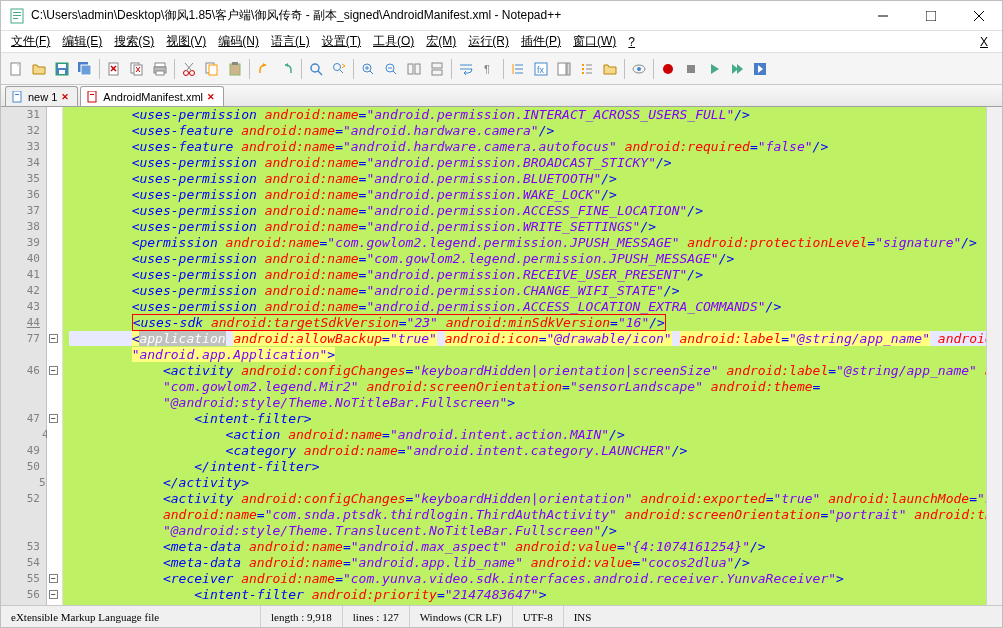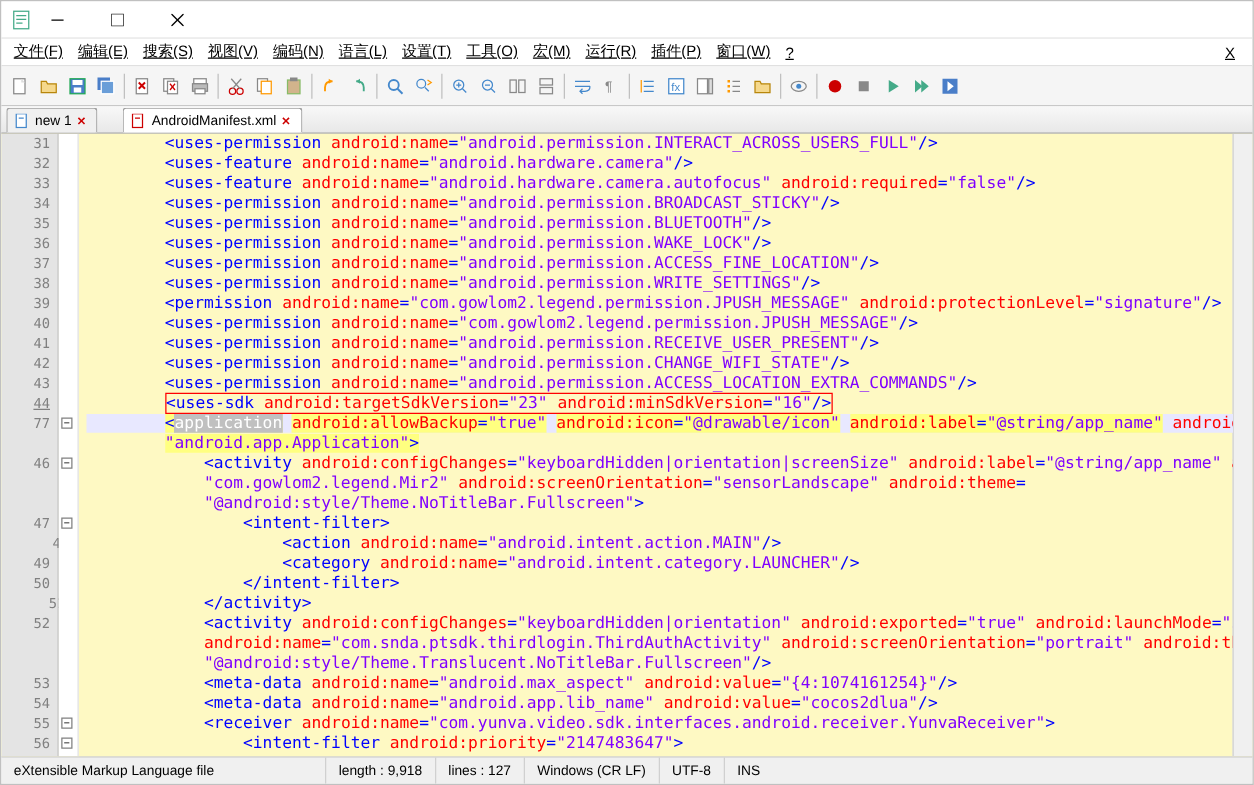--- a/index.html
+++ b/index.html
@@ -9,33 +9,33 @@
 .titlebar .title { flex:1; font-size:12px; color:#000; white-space:nowrap; overflow:hidden; text-overflow:ellipsis; }
 .winbtns { display:flex; gap:18px; }
 .winbtns .wbtn { width:30px; height:30px; display:flex; align-items:center; justify-content:center; color:#000; cursor:pointer; }
 .menubar { height:22px; background:#fff; display:flex; align-items:center; padding:0 4px; border-bottom:1px solid #e0e0e0;text-decoration:underline; }
 .menubar .mitem { padding:2px 6px; cursor:pointer; font-size:12px; }
 .menubar .xbtn { margin-left:auto; padding:2px 10px; font-family:Arial; cursor:pointer; }
 .toolbar { height:32px; background:#f5f5f5; display:flex; align-items:center; padding:2px 4px; border-bottom:1px solid #c8c8c8; gap:1px; }
 .tbtn { width:22px; height:22px; display:flex; align-items:center; justify-content:center; border-radius:2px; cursor:pointer; }
 .tsep { width:1px; height:20px; background:#c0c0c0; margin:0 2px; }
 .tabbar { height:22px; background:linear-gradient(#f8f8f8,#e8e8e8); display:flex; align-items:flex-end; padding:0 4px; border-bottom:1px solid #a0a0a0; }
-.tab { height:20px; padding:2px 6px; margin-right:20px; border:1px solid #a0a0a0; border-bottom:none; border-radius:3px 3px 0 0; background:#f0f0f0; display:flex; align-items:center; gap:4px; font-size:11px; cursor:pointer; }
+.tab { height:20px; padding:2px 6px; margin-right:2px; border:1px solid #a0a0a0; border-bottom:none; border-radius:3px 3px 0 0; background:#f0f0f0; display:flex; align-items:center; gap:4px; font-size:11px; cursor:pointer; }
 .tab.active { background:#fff; }
 .tab .ticon { width:12px; height:12px; display:inline-flex; }
 .tab .tclose { width:10px; height:10px; font-size:9px; color:#c00; font-weight:bold; }
-.editor { flex:1; display:flex; background:#fef9c3; font-family:Consolas,monospace; font-size:13px; overflow:hidden; position:relative; }
+.editor { flex:1; display:flex; background:#bef264; font-family:Consolas,monospace; font-size:13px; overflow:hidden; position:relative; }
 .gutter { width:46px; background:#e4e4e4; border-right:1px solid #c0c0c0; text-align:right; color:#808080; padding-right:6px; line-height:16px; font-size:11px; user-select:none; }
 .foldcol { width:16px; background:#fff; border-right:1px solid #e0e0e0; position:relative; }
 .fold { position:absolute; left:2px; width:9px; height:9px; border:1px solid #808080; background:#fff; display:flex; align-items:center; justify-content:center; font-size:8px; line-height:1; color:#000; cursor:pointer; }
-.code { flex:1; padding-left:6px; line-height:16px; white-space:pre; overflow:auto; color:#000; }
+.code { flex:1; padding-left:6px; line-height:16px; white-space:pre; overflow:auto; color:#000;font-style:italic; }
 .code .line { height:16px; }
 .scrollbar { width:16px; background:#f0f0f0; border-left:1px solid #d0d0d0; }
 .statusbar { height:22px; background:#f0f0f0; border-top:1px solid #c8c8c8; display:flex; align-items:center; font-size:11px; }
-.stat { padding:0 10px; border-right:1px solid #d0d0d0; height:100%; display:flex; align-items:center; }
+.stat { padding:0 10px; border-right:1px solid #d0d0d0; height:100%; display:flex; align-items:center;font-family:Liberation Serif, serif; }
 .stat:first-child { flex:0 0 260px; }
 .tag { color:#0000ff; }
 .attr { color:#ff0000; }
 .str { color:#8000ff; }
 .op { color:#0000ff; }
 .hl-yellow { background:#ffff80; }
 .hl-select { background:#c0c0c0; color:#fff; }
 .hl-line { background:#e8e8ff; }
 .boxed { border:1px solid #ff0000; padding:0; }
 svg { display:block; }
@@ -45,20 +45,21 @@
 
 <div class="titlebar">
   <span class="icon">
     <svg viewBox="0 0 16 16">
         <rect x="2" y="1" width="12" height="14" fill="#fff" stroke="#4a8"></rect>
         <rect x="4" y="4" width="8" height="1" fill="#4a8"></rect>
         <rect x="4" y="7" width="8" height="1" fill="#4a8"></rect>
         <rect x="4" y="10" width="5" height="1" fill="#4a8"></rect>
       </svg>
   </span>
+  <span class="title">C:\Users\admin\Desktop\御风1.85\客户端\御风传奇 - 副本_signed\AndroidManifest.xml - Notepad++</span>
   <div class="winbtns">
     <div class="wbtn">
         <svg width="10" height="10">
           <line x1="0" y1="5" x2="10" y2="5" stroke="#000"></line>
         </svg>
       </div>
     <div class="wbtn">
         <svg width="10" height="10">
           <rect x="0" y="0" width="10" height="10" fill="none" stroke="#000"></rect>
         </svg>

